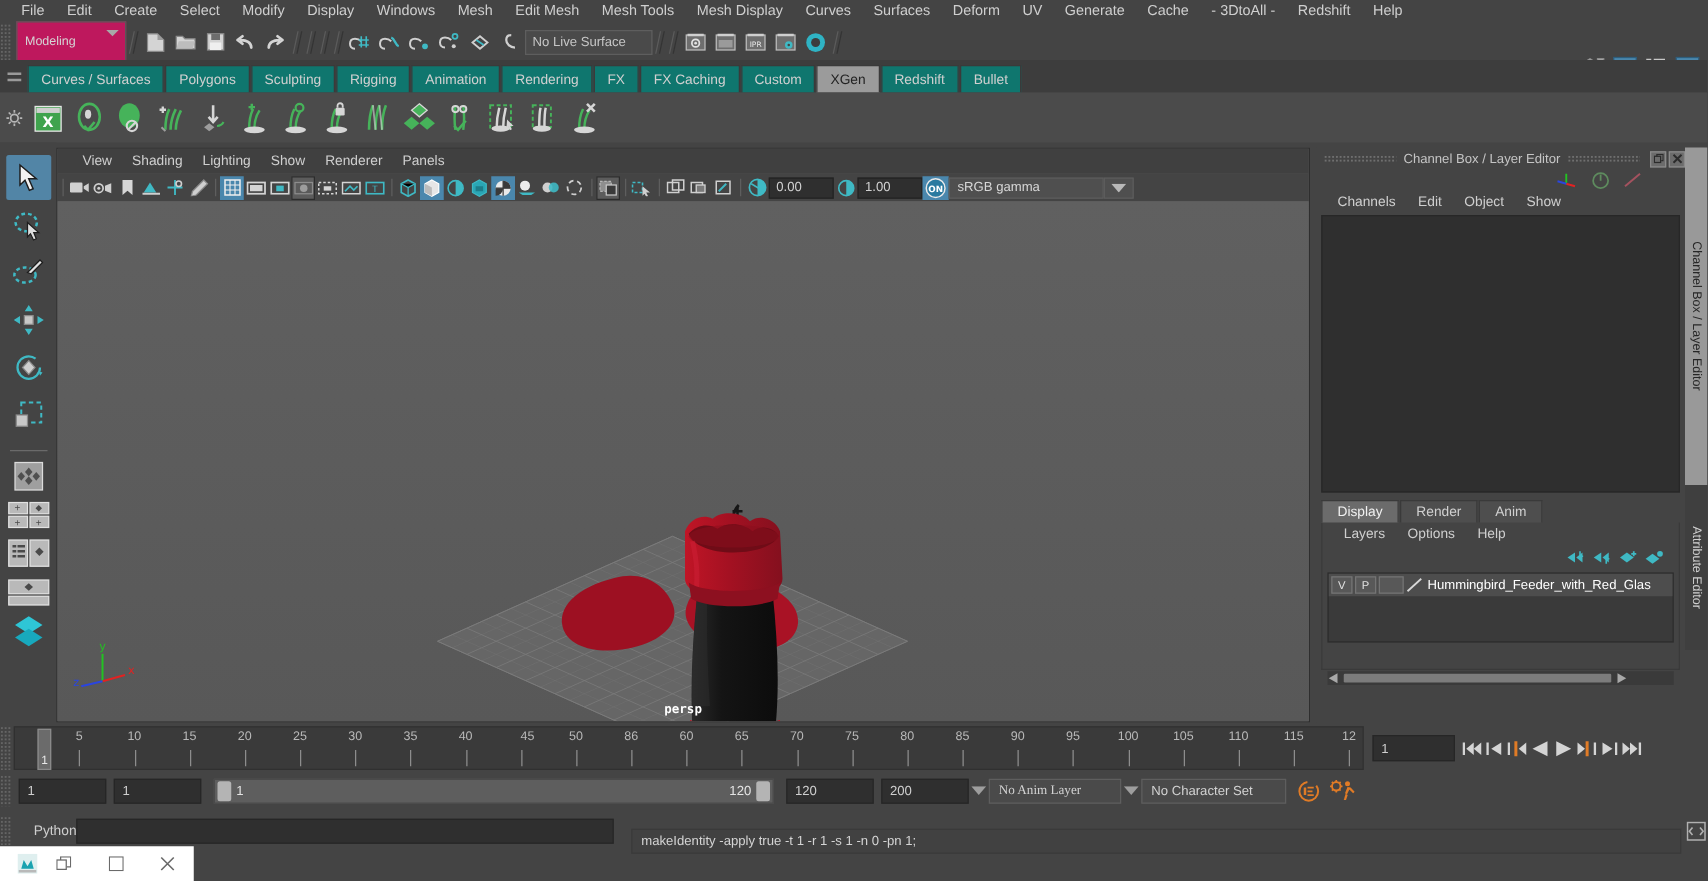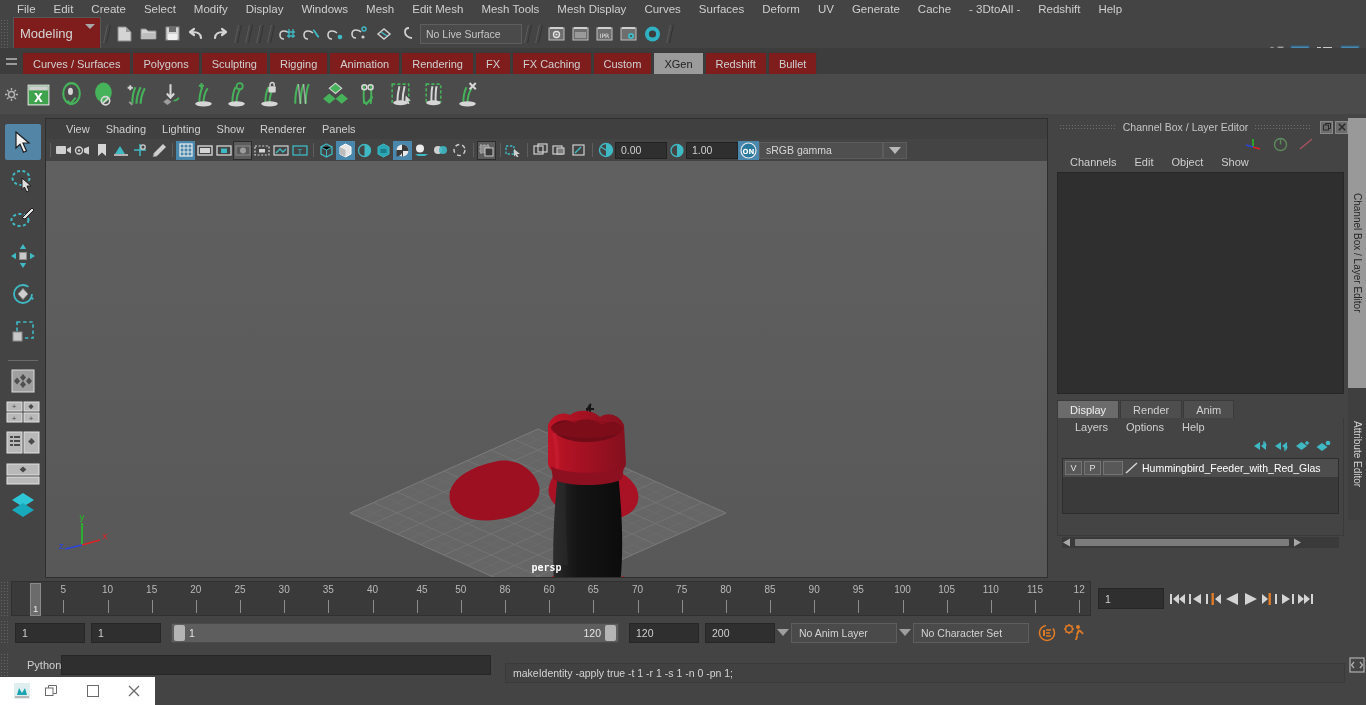--- a/index.html
+++ b/index.html
@@ -16,42 +16,42 @@
   .menubar { position:absolute; left:0; top:0; width:1366px; height:19px;
              background:#444444; display:flex; align-items:center; padding-left:8px; }
   .menubar .mi { padding:0 9px; height:19px; line-height:19px; font-size:11.5px; color:#cfcfcf; white-space:nowrap; cursor:default;text-align:center; }
 
   
   .statusline { position:absolute; left:0; top:19px; width:1366px; height:29px;
                 background:#444444; display:flex; align-items:center; }
   .grip { width:9px; height:29px; background-image:
       radial-gradient(circle, #6d6d6d 1px, transparent 1px);
       background-size:3px 3px; opacity:.8; }
-  .menuselect { width:88px; height:33px; background:#7f1d1d; border:1px solid #585858;
-                display:flex; align-items:center; padding-left:6px; font-size:13px; color:#d5d5d5;
+  .menuselect { width:88px; height:33px; background:#be185d; border:1px solid #585858;
+                display:flex; align-items:center; padding-left:6px; font-size:10px; color:#d5d5d5;
                 position:relative; margin-left:4px; }
   .menuselect .arrow { position:absolute; right:5px; top:6px; width:0;height:0;
                        border-left:5px solid transparent;border-right:5px solid transparent;border-top:5px solid #a8a8a8; }
   .sep { width:11px; height:22px; display:flex; align-items:center; justify-content:center; }
   .sep::after { content:""; display:block; width:2px; height:18px;
                 border-left:1px solid #5c5c5c; border-right:1px solid #343434;
                 transform:skewX(-12deg); }
   .tbtn { width:24px; height:24px; display:flex; align-items:center; justify-content:center; }
   .tbtn svg { display:block; }
   .livesurface { width:102px; height:20px; background:#4a4a4a; border:1px solid #5e5e5e;
                  font-size:10.5px; color:#c6c6c6; display:flex; align-items:center; padding-left:5px; }
   .topright { position:absolute; right:4px; top:19px; height:29px; display:flex; align-items:center; gap:1px; }
 
   
   .shelftabs { position:absolute; left:0; top:48px; width:1366px; height:26px; background:#3d3d3d;
                display:flex; align-items:flex-end; }
   .shelfgrip { width:22px; height:26px; display:flex; align-items:center; justify-content:center; }
   .shelfgrip .lines { width:11px; height:7px; border-top:2px solid #9a9a9a; border-bottom:2px solid #9a9a9a; }
   .stab { height:22px; line-height:22px; padding:0 10px; font-size:11px; color:#d0d0d0;
-          background:#7f1d1d; border:1px solid #3a3a3a; border-bottom:none; margin-right:1px; cursor:default; }
+          background:#0f766e; border:1px solid #3a3a3a; border-bottom:none; margin-right:1px; cursor:default; }
   .stab.active { background:#9b9b9b; color:#222222; }
   .shelfbody { position:absolute; left:0; top:74px; width:1366px; height:40px; background:#4b4b4b;
                display:flex; align-items:center; }
   .shelfgear { width:22px; height:40px; display:flex; align-items:center; justify-content:center; }
   .shelficon { width:33px; height:34px; display:flex; align-items:center; justify-content:center; }
 
   
   .toolbox { position:absolute; left:0; top:114px; width:45px; height:465px; background:#444444;
              display:flex; flex-direction:column; align-items:center; padding-top:10px; }
   .tool { width:36px; height:36px; margin-bottom:2px; display:flex; align-items:center; justify-content:center; border-radius:2px; }
@@ -1155,21 +1155,21 @@
       <span>120</span>
     </div>
     <div class="rfield" style="width:70px; margin-left:6px;">
       <span>200</span>
     </div>
     <div class="cdrop">
       <svg width="12" height="7" viewBox="0 0 12 7">
           <path d="M0 0h12L6 7z" fill="#9e9e9e"></path>
         </svg>
     </div>
-    <div class="combo" style="width:106px;">
+    <div class="combo" style="width:106px;font-family:Liberation Serif, serif;">
       <span>No Anim Layer</span>
     </div>
     <div class="cdrop">
       <svg width="12" height="7" viewBox="0 0 12 7">
           <path d="M0 0h12L6 7z" fill="#9e9e9e"></path>
         </svg>
     </div>
     <div class="combo" style="width:116px;">
       <span>No Character Set</span>
     </div>

